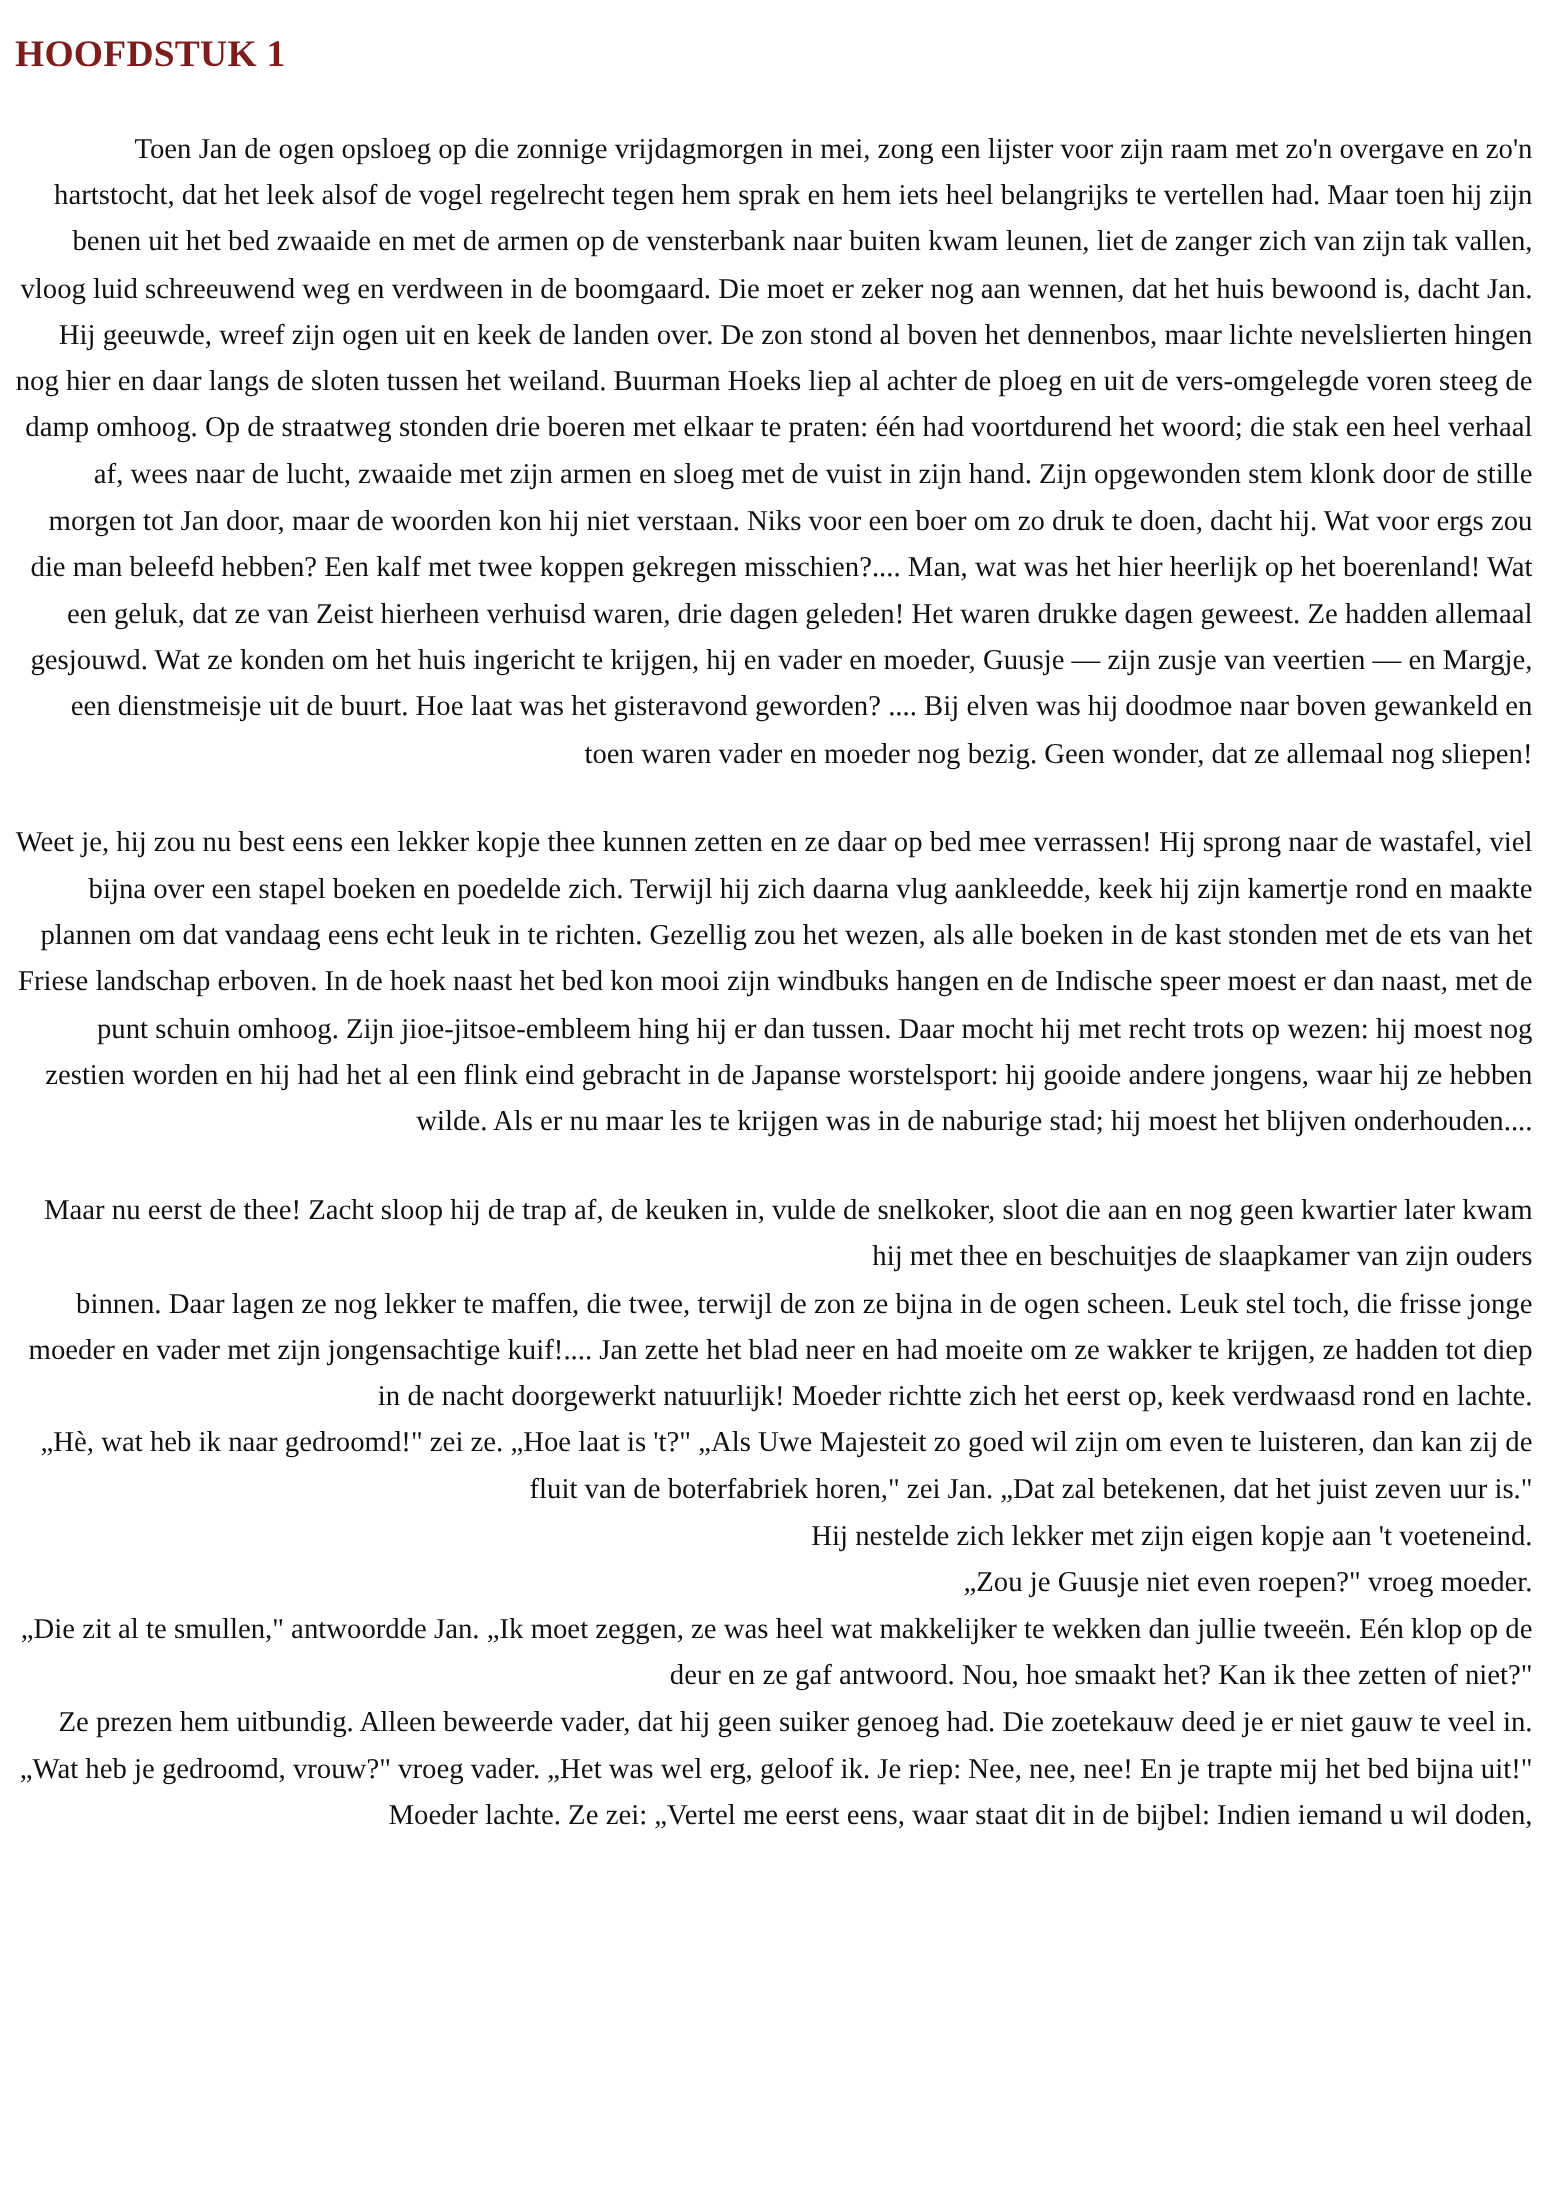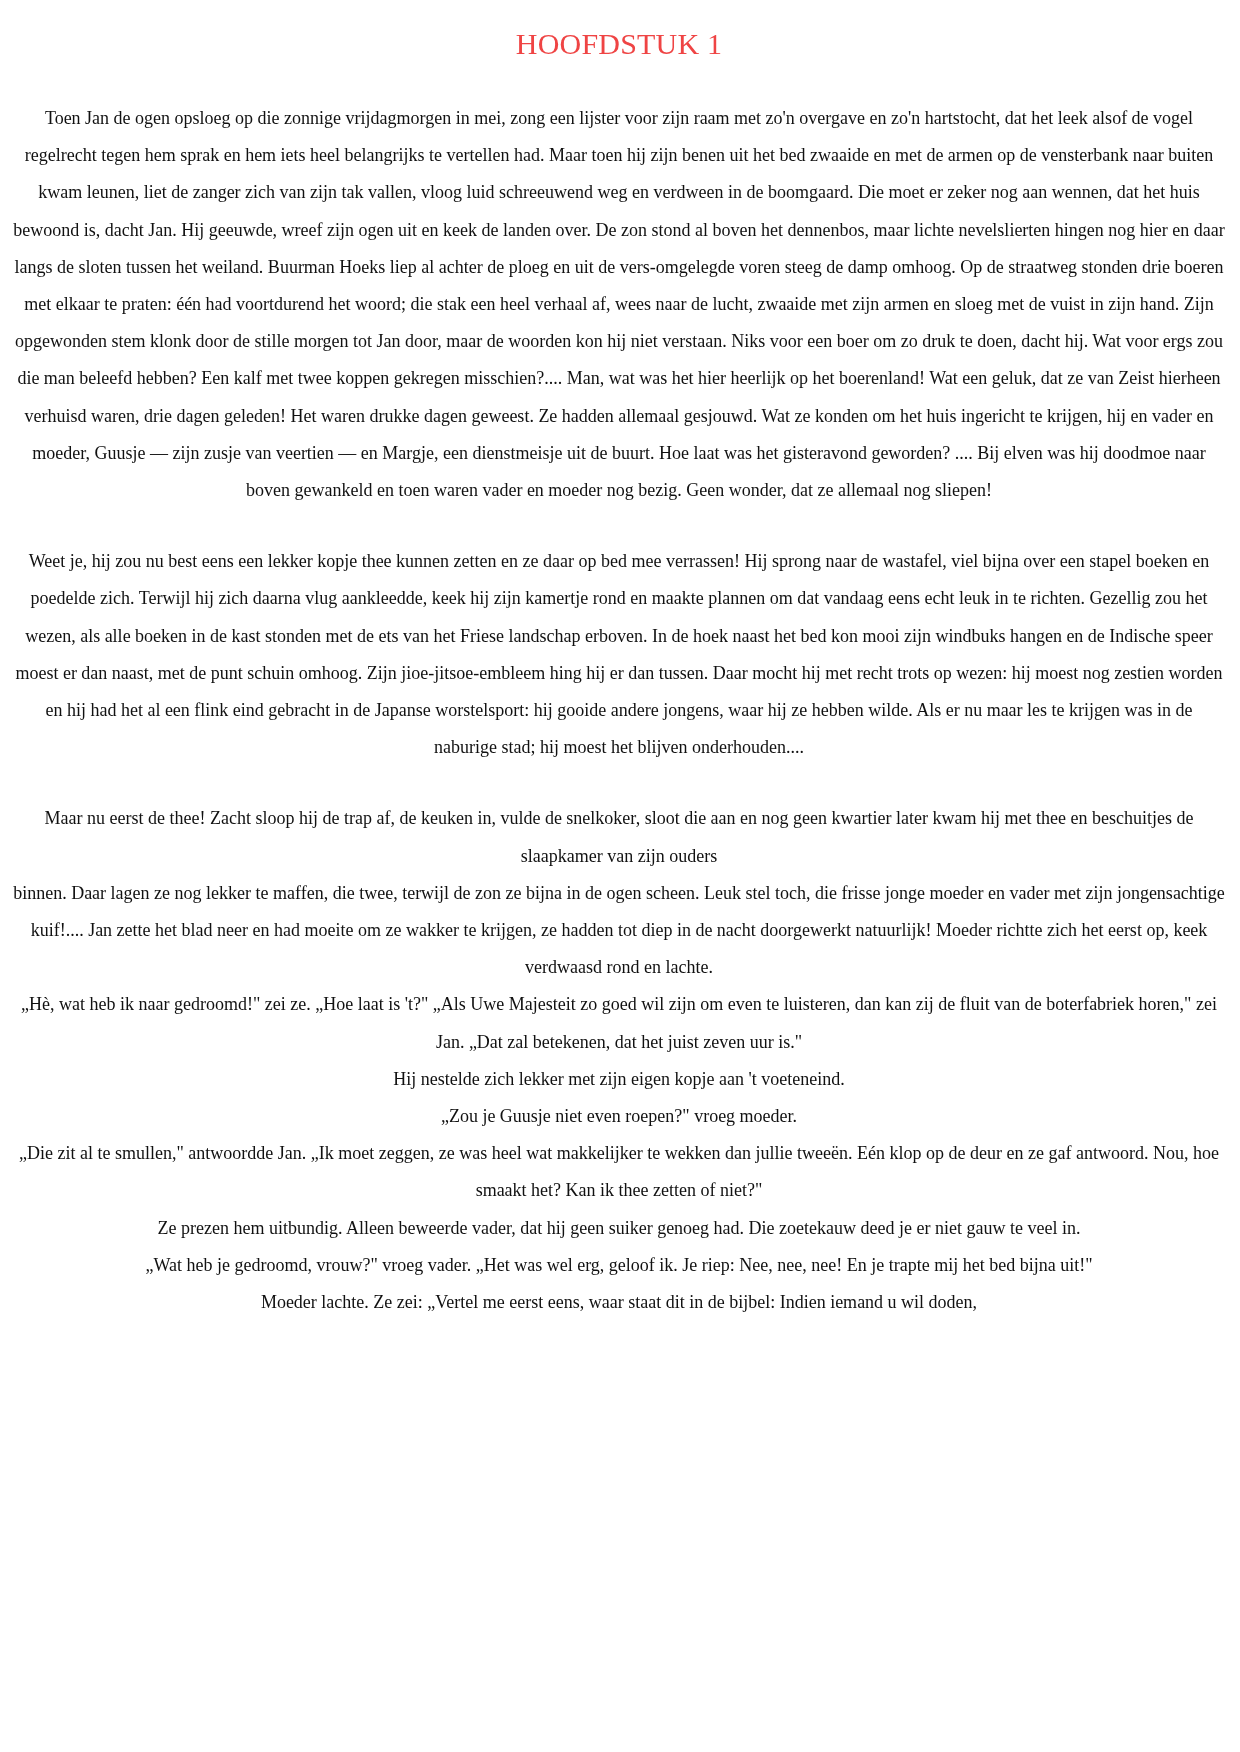--- a/index.html
+++ b/index.html
@@ -16,32 +16,31 @@
   }
   .page {
     box-sizing: border-box;
     width: 1240px;
     min-height: 1752px;
     padding: 26px 14px 0 12px;
     overflow: hidden;
   }
   .chapter-heading {
     font-size: 30px;
-    font-weight: normal;
+    font-weight: bold;
     letter-spacing: 0.2px;
     line-height: 1.2;
     margin: 0 0 38px 0;
-    color: #ef4444;
-    text-align: center;
+    color: #7f1d1d;
   }
   .body-paragraph {
-    font-size: 18px;
+    font-size: 23px;
     line-height: 37.2px;
     margin: 0 0 34px 0;
-    text-align: center;
+    text-align: right;
     color: #111111;
     white-space: pre-line;
   }
   .body-paragraph:last-child {
     margin-bottom: 0;
   }
 </style>
 </head>
 <body>
 

